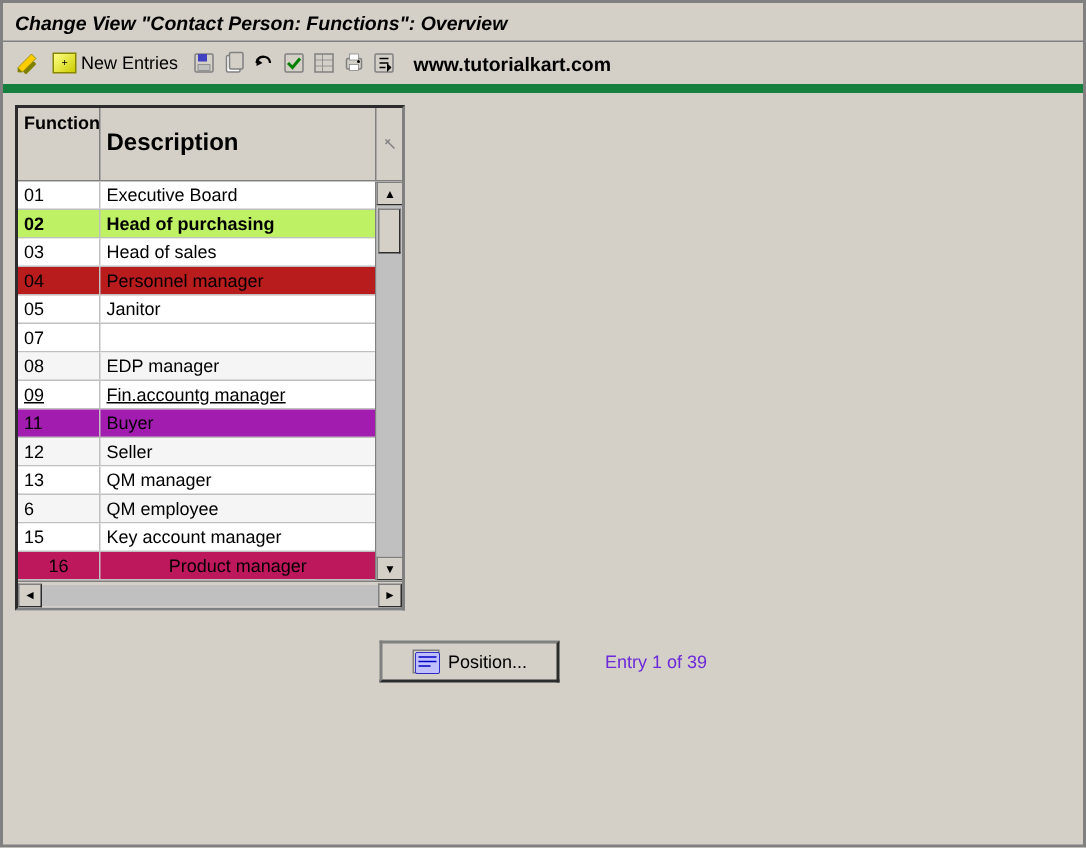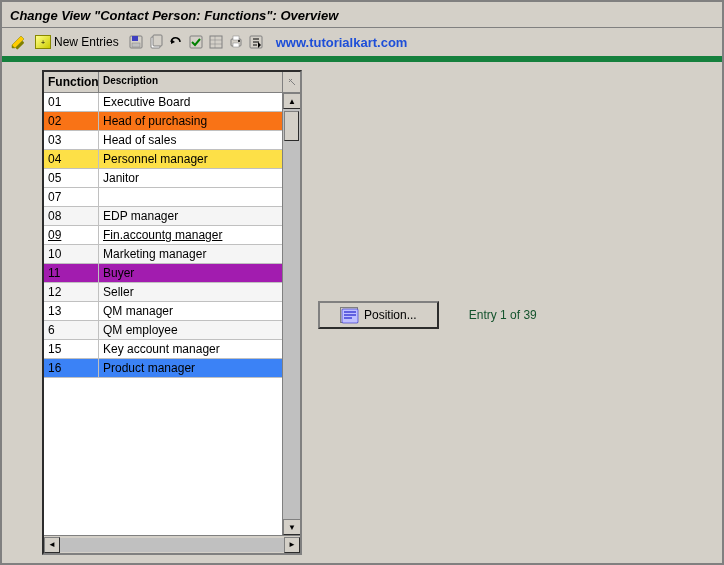--- a/index.html
+++ b/index.html
@@ -57,33 +57,32 @@
 
     .toolbar-icon {
       width: 16px;
       height: 16px;
       display: inline-flex;
       align-items: center;
       justify-content: center;
     }
 
     .watermark {
-      color: #1d4ed8;
+      color: #000000;
       font-size: 13px;
       font-weight: bold;
       margin-left: 8px;
     }
 
     .content {
       flex: 1;
       padding: 8px;
       display: flex;
-      flex-direction: row;
+      flex-direction: column;
       gap: 8px;
-      margin-left: 32px;
     }
 
     .table-container {
       border: 2px inset #808080;
       background: #fff;
       overflow: hidden;
       display: flex;
       flex-direction: column;
       width: 260px;
     }
@@ -98,23 +97,23 @@
       width: 55px;
       min-width: 55px;
       padding: 3px 4px;
       border-right: 1px solid #808080;
       font-weight: bold;
       font-size: 12px;
     }
 
     .col-description {
       flex: 1;
-      padding: 3px 4px;
+      padding: 15px 4px;
       font-weight: bold;
-      font-size: 10px;
+      font-size: 16px;
     }
 
     .col-scroll-header {
       width: 18px;
       min-width: 18px;
       background: #d4d0c8;
       border-left: 1px solid #808080;
       display: flex;
       align-items: center;
       justify-content: center;
@@ -236,21 +235,21 @@
       padding: 4px 20px;
       cursor: pointer;
       display: flex;
       align-items: center;
       gap: 6px;
       font-size: 12px;
     }
 
     .entry-info {
       font-size: 12px;
-      color: #14532d;
+      color: #6d28d9;
     }
 
     .toolbar-icon svg {
       width: 16px;
       height: 16px;
     }
   </style>
 </head>
 <body>
 
@@ -349,72 +348,68 @@
           </svg>
         </div>
       </div>
 
       <div class="table-body-wrapper">
         <div class="table-body" id="table-body">
         <div class="table-row" style="background: rgb(255, 255, 255);">
               <div class="cell-function">01</div>
               <div class="cell-description">Executive Board</div>
             </div>
-            <div class="table-row" style="background: #f97316;">
+            <div class="table-row" style="background: #bef264; font-weight: bold;">
               <div class="cell-function">02</div>
               <div class="cell-description">Head of purchasing</div>
             </div>
             <div class="table-row" style="background: rgb(255, 255, 255);">
               <div class="cell-function">03</div>
               <div class="cell-description">Head of sales</div>
             </div>
-            <div class="table-row" style="background: #fde047;">
+            <div class="table-row" style="background: #b91c1c;">
               <div class="cell-function">04</div>
               <div class="cell-description">Personnel manager</div>
             </div>
             <div class="table-row" style="background: rgb(255, 255, 255);">
               <div class="cell-function">05</div>
               <div class="cell-description">Janitor</div>
             </div>
             <div class="table-row" style="background: rgb(255, 255, 255);">
               <div class="cell-function">07</div>
             </div>
             <div class="table-row" style="background: rgb(245, 245, 245);">
               <div class="cell-function">08</div>
               <div class="cell-description">EDP manager</div>
             </div>
             <div class="table-row" style="background: rgb(255, 255, 255); text-decoration: underline;">
               <div class="cell-function">09</div>
               <div class="cell-description">Fin.accountg manager</div>
             </div>
-            <div class="table-row" style="background: rgb(245, 245, 245);">
-              <div class="cell-function">10</div>
-              <div class="cell-description">Marketing manager</div>
-            </div>
             <div class="table-row" style="background: #a21caf;">
               <div class="cell-function">11</div>
               <div class="cell-description">Buyer</div>
             </div>
             <div class="table-row" style="background: rgb(245, 245, 245);">
               <div class="cell-function">12</div>
               <div class="cell-description">Seller</div>
             </div>
             <div class="table-row" style="background: rgb(255, 255, 255);">
               <div class="cell-function">13</div>
               <div class="cell-description">QM manager</div>
             </div>
             <div class="table-row" style="background: rgb(245, 245, 245);">
               <div class="cell-function">6</div>
               <div class="cell-description">QM employee</div>
             </div>
             <div class="table-row" style="background: rgb(255, 255, 255);">
               <div class="cell-function">15</div>
               <div class="cell-description">Key account manager</div>
             </div>
-            <div class="table-row" style="background: #3b82f6;">
+            <div class="table-row" style="background: #be185d; text-align: center;">
               <div class="cell-function">16</div>
               <div class="cell-description">Product manager</div>
             </div>
           </div>
 
         <div class="scrollbar-v">
           <div class="scroll-btn">▲</div>
           <div class="scroll-track">
             <div class="scroll-thumb"></div>
           </div>

